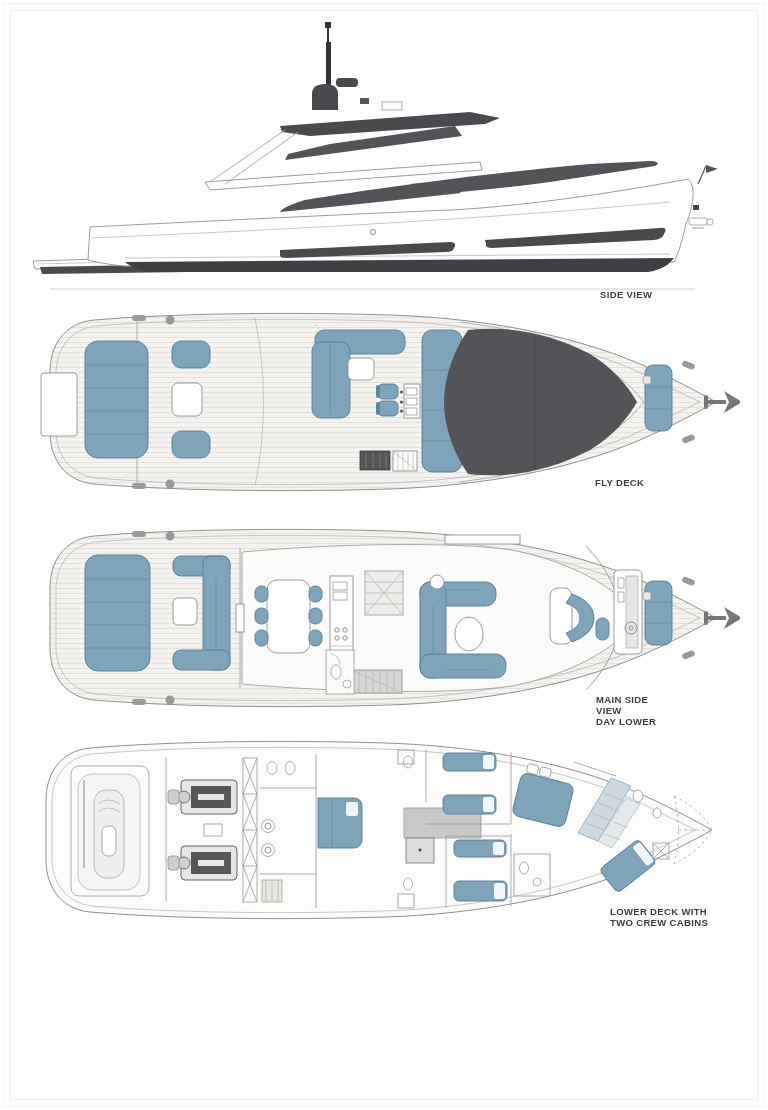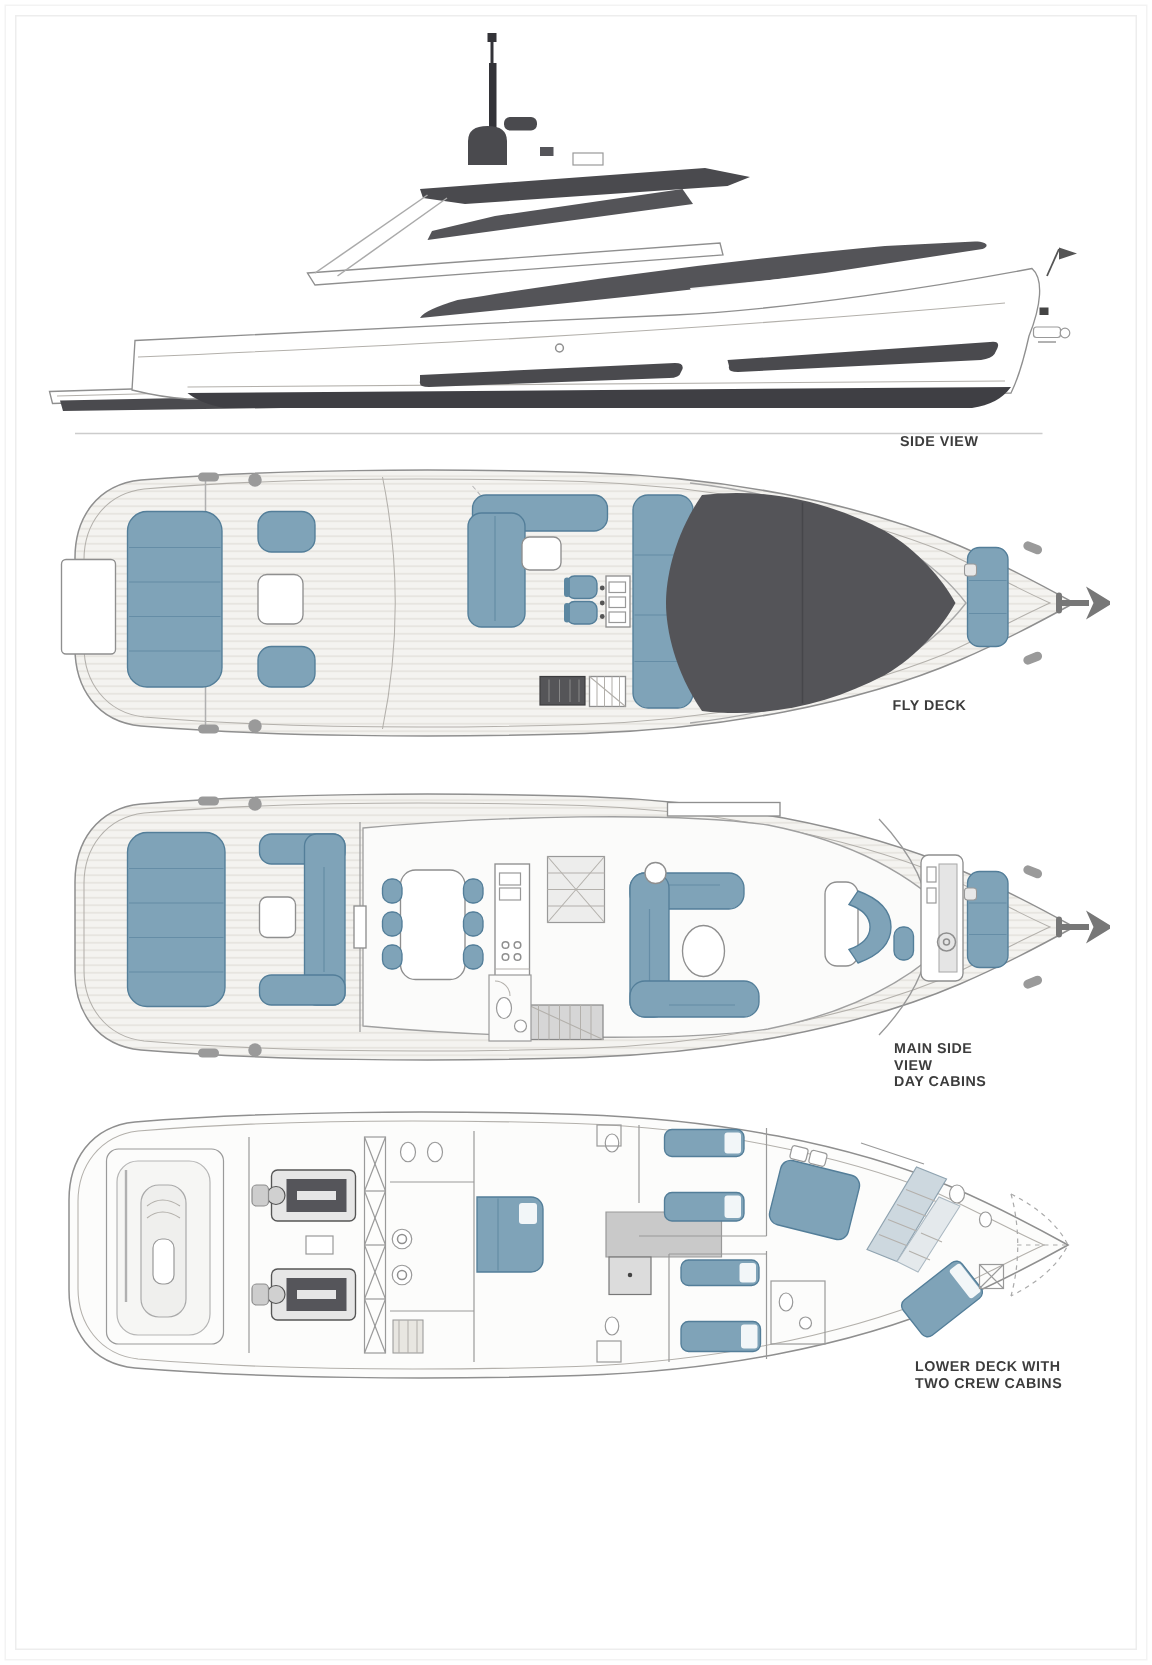--- a/index.html
+++ b/index.html
@@ -192,21 +192,21 @@
     <rect x="652" y="126" width="13" height="6" rx="3" transform="rotate(-22 658 129)"></rect>
     <rect x="613" y="66" width="8" height="8" rx="2" fill="#e8e8e8" stroke="#999" stroke-width=".7"></rect>
   </g>
 
   <g transform="translate(688,92)" fill="#777">
     <rect x="-10" y="-2" width="18" height="4"></rect>
     <path d="M6,-11 L24,0 L6,11 L11,0 Z"></path>
     <rect x="-14" y="-7" width="4" height="14" rx="2"></rect>
   </g>
 </svg>
-<div class="fig-label" style="left:565px;top:155px;">
+<div class="fig-label" style="left:565px;top:167px;">
   <span>FLY DECK</span>
 </div>
 </section>
 
 <section class="fig" style="left:30px;top:526px;width:710px;height:184px;">
 <svg width="710" height="184" viewBox="0 0 710 184">
   <defs>
     <pattern id="pB" width="8" height="5" patternUnits="userSpaceOnUse">
       <rect width="8" height="5" fill="#f4f3f0"></rect>
           <line x1="0" y1="2.5" x2="8" y2="2.5" stroke="#e4e2dd" stroke-width="1"></line>
@@ -329,21 +329,21 @@
   </g>
   <g transform="translate(688,92)" fill="#777">
     <rect x="-10" y="-2" width="18" height="4"></rect>
     <path d="M6,-11 L24,0 L6,11 L11,0 Z"></path>
     <rect x="-14" y="-7" width="4" height="14" rx="2"></rect>
   </g>
 </svg>
 <div class="fig-label" style="left:566px;top:168px;">
   <div>MAIN SIDE</div>
   <div>VIEW</div>
-  <div>DAY CABINS</div>
+  <div>DAY LOWER</div>
 </div>
 </section>
 
 <section class="fig" style="left:26px;top:738px;width:710px;height:184px;">
 <svg width="710" height="184" viewBox="0 0 710 184">
   <g>
     <path d="M64,10 C34,13 20,36 20,62 L20,122 C20,148 34,171 64,174 C150,181 260,182 360,179 C450,176 540,160 610,130 C640,117 668,102 686,92 C668,82 640,67 610,54 C540,24 450,8 360,5 C260,2 150,3 64,10 Z" fill="#fcfcfb" stroke="#8f8f8f" stroke-width="1"></path>
     <path d="M66,16 C40,19 26,40 26,63 L26,121 C26,144 40,165 66,168 C150,175 258,176 358,173 C444,170 530,154 600,126 C628,113 652,100 670,92 C652,84 628,71 600,58 C530,30 444,14 358,11 C258,8 150,9 66,16 Z" class="thin"></path>
   </g>
 

